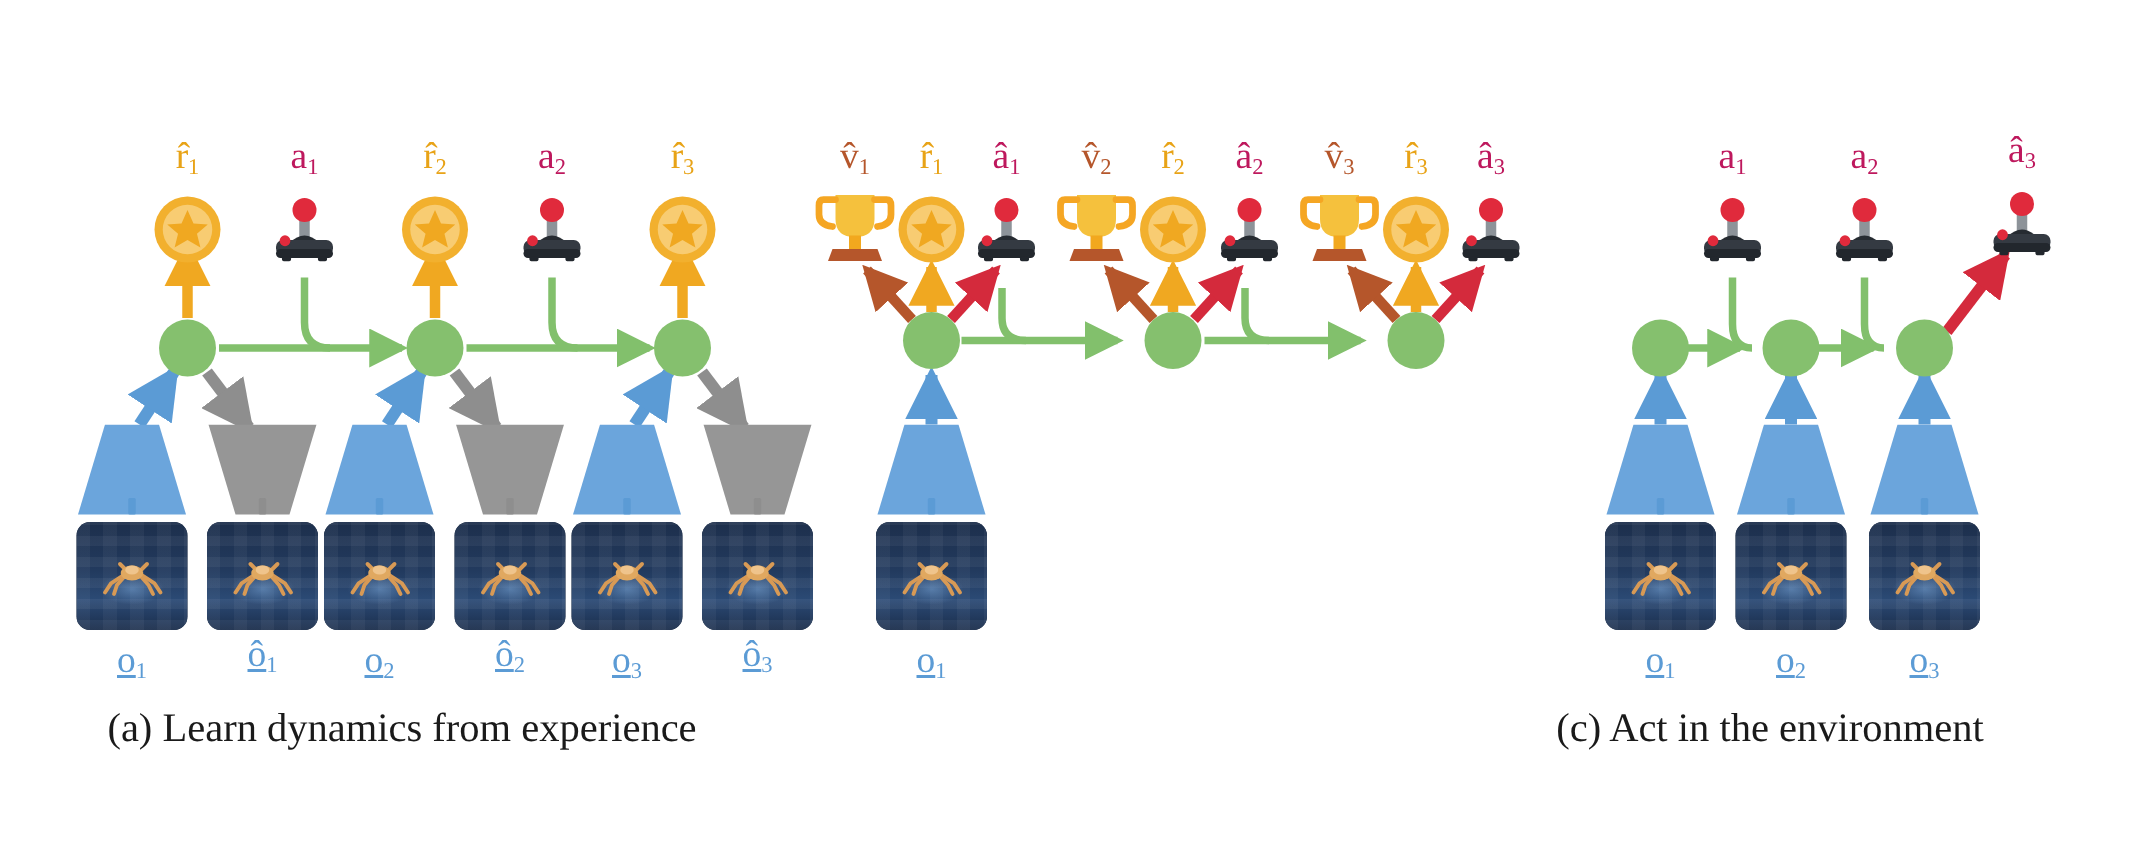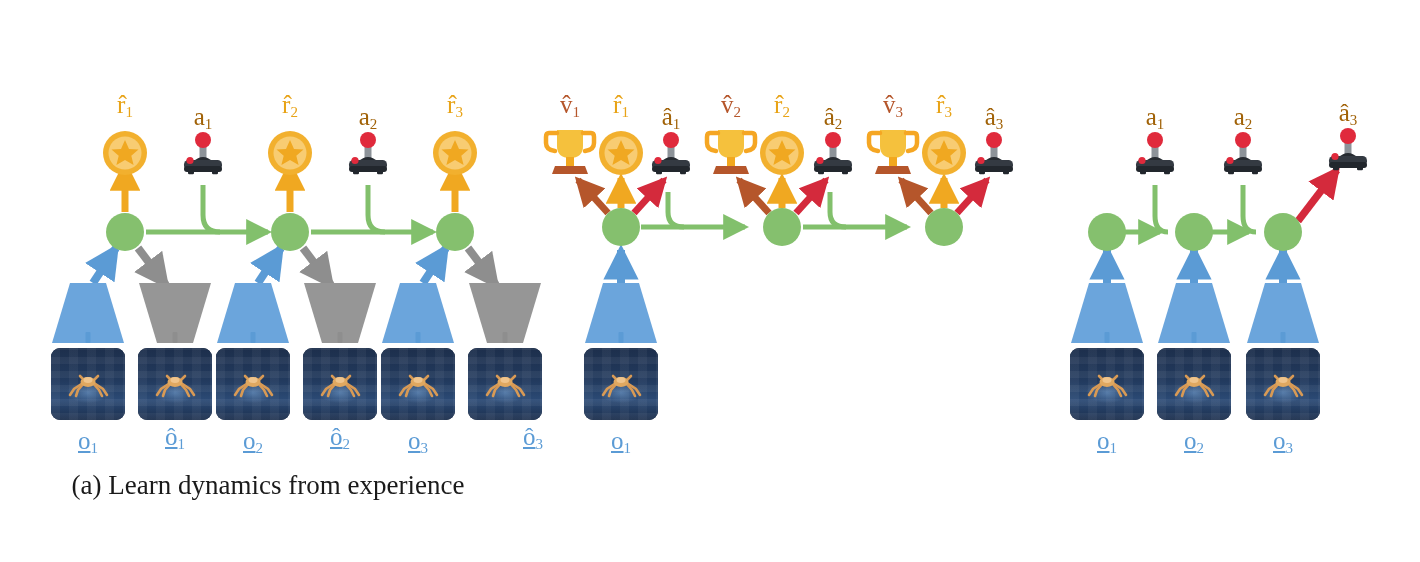--- a/index.html
+++ b/index.html
@@ -7,21 +7,21 @@
        font-family:"Liberation Serif", serif;}
   #stage{position:absolute;left:0;top:0;width:1420px;height:562px;}
 
   .panel{position:absolute;top:0;height:562px;}
 
   
   .lab{position:absolute;font-family:"Liberation Serif",serif;font-size:25px;
        line-height:1;white-space:nowrap;transform:translateX(-50%);}
   .lab .sub{font-size:15px;vertical-align:-4px;margin-left:0px;}
   .lab-reward{color:#e8a317;text-align:right;}
-  .lab-action{color:#a16207;margin-top:12px;}
+  .lab-action{color:#be185d;}
   .lab-value {color:#b5562b;}
   .lab-obs   {color:#5b9bd5;text-decoration:underline;}
 
   
   .state{position:absolute;width:38px;height:38px;border-radius:50%;
          background:#85c06e;transform:translate(-50%,-50%);}
 
   
   .trap{position:absolute;transform:translateX(-50%);}
 
@@ -357,21 +357,21 @@
             <path d="M20 12 L13 20 L11 26"></path>
           <path d="M27 12 L34 20 L37 26"></path>
             <path d="M29 13 L38 19 L42 25"></path>
           <path d="M20 11 L15 6"></path>
             <path d="M28 11 L33 6"></path>
         </g>
         <ellipse cx="23" cy="12" rx="7.5" ry="5" fill="#e0a860"></ellipse>
         <ellipse cx="23" cy="10" rx="4.5" ry="3" fill="#efc48c"></ellipse>
       </svg>
     </div>
-    <div class="lab lab-obs" style="left:505px;top:424px;margin-left:28px;">
+    <div class="lab lab-obs" style="left:505px;top:424px;">
       <span>ô</span><span class="sub">3</span>
     </div>
   </div>
 
   <div class="panel" style="left:520px;width:500px;">
     <div style="position:absolute;left:-520px;top:0;width:1420px;height:562px;">
 
       <div class="lab lab-value" style="left:570px;top:92px;">
         <span>v̂</span><span class="sub">1</span>
       </div>
@@ -652,14 +652,15 @@
           <ellipse cx="23" cy="10" rx="4.5" ry="3" fill="#efc48c"></ellipse>
         </svg>
       </div>
       <div class="lab lab-obs" style="left:1283px;top:428px;">
         <span>o</span><span class="sub">3</span>
       </div>
     </div>
   </div>
 
   <div class="caption" style="left:268px;">(a) Learn dynamics from experience</div>
+  <div class="caption" style="left:1180px;">(c) Act in the environment</div>
 
 </div>
 
 </body></html>

